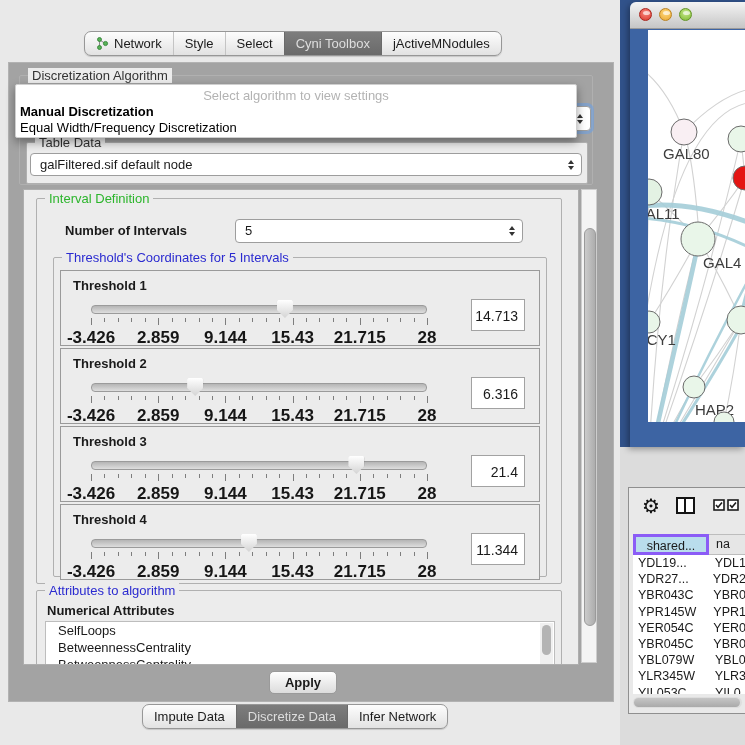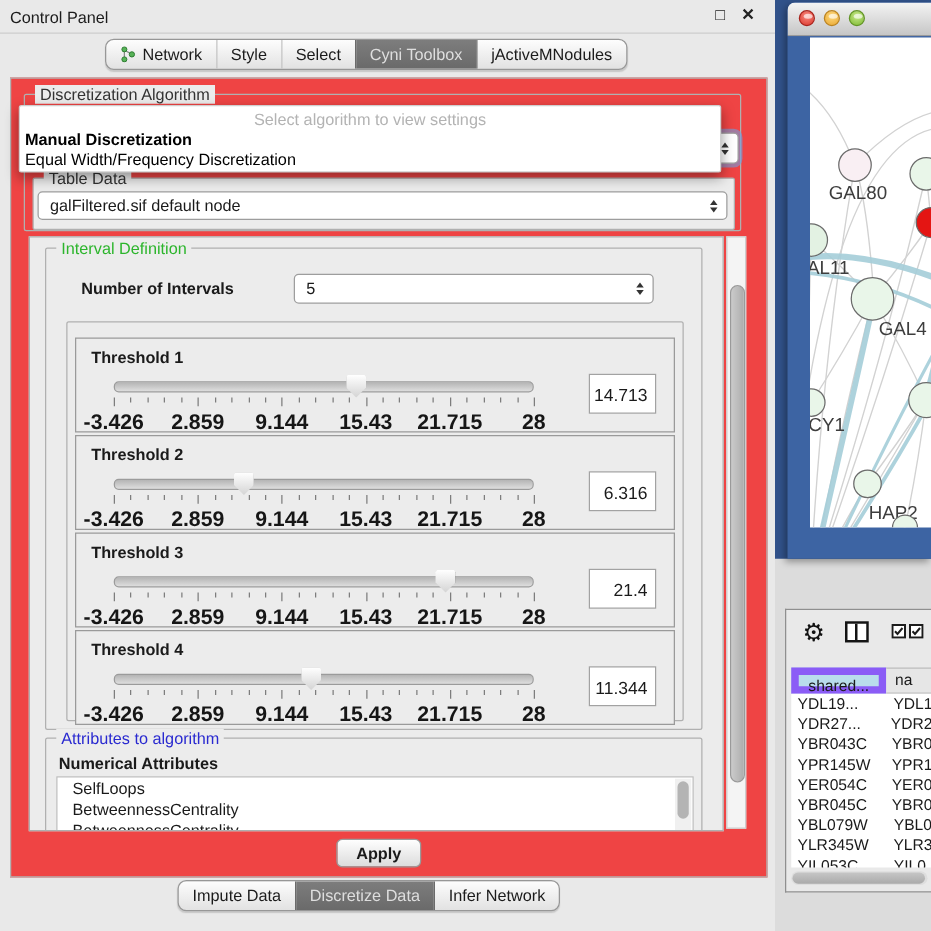--- a/index.html
+++ b/index.html
@@ -16,21 +16,21 @@
 
   
   .tabbar{position:absolute;display:inline-flex;border:1px solid #979797;border-radius:7px;overflow:hidden;
           background:linear-gradient(#fdfdfd,#e2e2e2);box-shadow:0 1px 1px rgba(0,0,0,.15);}
   .tab{padding:4px 11px;font-size:13px;color:#1b1b1b;border-left:1px solid #c4c4c4;display:flex;align-items:center;gap:5px;white-space:nowrap;}
   .tab:first-child{border-left:none;}
   .tab.sel{background:linear-gradient(#7d7d7d,#6a6a6a);color:#dedede;border-left-color:#6a6a6a;}
   .tab.sel + .tab{border-left-color:#6a6a6a;}
 
   
-  .main-panel{position:absolute;left:8px;top:62px;width:604px;height:638px;border:1px solid #b2b2b2;background:#ef4444;}
+  .main-panel{position:absolute;left:8px;top:62px;width:604px;height:638px;border:1px solid #b2b2b2;background:#a3a3a3;}
 
   .group{position:absolute;border:1px solid #b0b0b0;border-radius:2px;}
   .gtitle{position:absolute;top:-8px;left:8px;background:#ececec;padding:0 4px;font-size:13px;line-height:15px;}
   .gtitle.green{color:#2cb52c;}
   .gtitle.blue{color:#2a2ad0;}
   .gtitle.plain{color:#333;}
 
   .combo{position:absolute;background:#fff;border:1px solid #9d9d9d;border-radius:4px;font-size:13px;
          line-height:21px;padding-left:9px;box-sizing:border-box;}
   .combo.focus{box-shadow:0 0 0 3px rgba(110,160,225,.6);}
@@ -95,40 +95,35 @@
   .tp-header{position:absolute;left:0;top:455px;width:125px;height:26px;background:linear-gradient(#efefef,#dddddd);
              border-top:1px solid #bdbdbd;border-bottom:1px solid #c6c6c6;}
   .tp-title{position:absolute;left:17px;top:5px;font-size:13px;color:#222;}
   .tp-win{position:absolute;left:8px;top:487px;width:117px;height:225px;background:#e9e9e9;border:1px solid #8f8f8f;border-right:none;}
   .tp-toolbar{position:absolute;left:0;top:0;width:100%;height:42px;}
   .gear{position:absolute;left:13px;top:6px;font-size:20px;color:#111;}
   .spliticon{position:absolute;left:47px;top:9px;width:15px;height:13px;background:#fff;border:2px solid #141414;}
   .spliticon:after{content:"";position:absolute;left:6px;top:0;width:2px;height:13px;background:#141414;}
   .cbicon{position:absolute;top:11px;}
   .tp-headrow{position:absolute;left:4px;top:46px;width:113px;height:21px;display:flex;font-size:12.5px;}
-  .th1{width:76px;background:#b9ddec;border:6px solid #8b5cf6;box-sizing:border-box;text-align:center;line-height:19px;}
+  .th1{width:76px;background:#b9ddec;border:3px solid #8b5cf6;box-sizing:border-box;text-align:center;line-height:19px;}
   .th2{flex:1;background:#e6e6e6;border:1px solid #bdbdbd;border-left:none;box-sizing:border-box;padding-left:7px;line-height:19px;}
   .tp-rows{position:absolute;left:4px;top:67px;width:113px;height:139px;background:#fff;overflow:hidden;font-size:12.5px;}
   .tr{display:flex;height:16.2px;line-height:16.2px;white-space:nowrap;}
   .td1{width:76px;padding-left:5px;box-sizing:border-box;}
   .td2{flex:1;padding-left:6px;}
   .hscroll{position:absolute;left:4px;top:209px;width:109px;height:11px;background:#dedede;border-radius:6px;}
   .hscroll .thumb{position:absolute;left:1px;top:1px;width:97%;height:9px;border-radius:5px;background:linear-gradient(#c6c6c6,#aaaaaa);}
 
   svg text{font-family:"Liberation Sans",sans-serif;}
 </style>
 </head>
 <body>
 
 <div class="cp">
-  <div class="cp-titlebar">
-    <span class="cp-title">Control Panel</span>
-    <span class="cp-btn cp-float">□</span>
-    <span class="cp-btn cp-close">✕</span>
-  </div>
 
   <div id="top-tabs" class="tabbar" style="left:84px;top:31px;">
       <span class="tab">
         <span style="display: inline-flex;">
           <svg width="13" height="13" viewBox="0 0 13 13">
             <path d="M3.5 3 L3.5 10.5 M3.5 3 L9.5 6.5" stroke="#8a8a8a" stroke-width="1" fill="none"></path>
             <circle cx="3.5" cy="2.5" r="2" fill="#57b257" stroke="#2e7d32" stroke-width="0.8"></circle>
             <circle cx="3.5" cy="10.5" r="2" fill="#57b257" stroke="#2e7d32" stroke-width="0.8"></circle>
             <circle cx="9.5" cy="6.5" r="2.1" fill="#57b257" stroke="#2e7d32" stroke-width="0.8"></circle>
           </svg>
@@ -178,20 +173,21 @@
         <span class="gtitle green">Interval Definition</span>
         <span class="niLabel">Number of Intervals</span>
         <div class="combo" style="left:198px;top:20px;width:288px;height:24px;">
           <span>5</span>
           <span class="spin">
               <i class="up"></i>
               <i class="dn"></i>
             </span>
         </div>
         <div class="group" style="left:16px;top:58px;width:492px;height:318px;">
+          <span class="gtitle blue">Threshold's Coordinates for 5 Intervals</span>
           <div id="thresholds-stack" style="position:absolute;left:0;top:12px;width:100%;">
               <div class="threshold">
                 <div class="t-label">Threshold 1</div>
                 <div class="slider">
                   <div class="track"></div>
                   <div class="handle" style="left: calc(57.72% - 8px);"></div>
                   <div class="ticks">
                     <span class="tick major" style="left: 0%;"></span>
                     <span class="tick minor" style="left: 4%;"></span>
                     <span class="tick minor" style="left: 8%;"></span>

